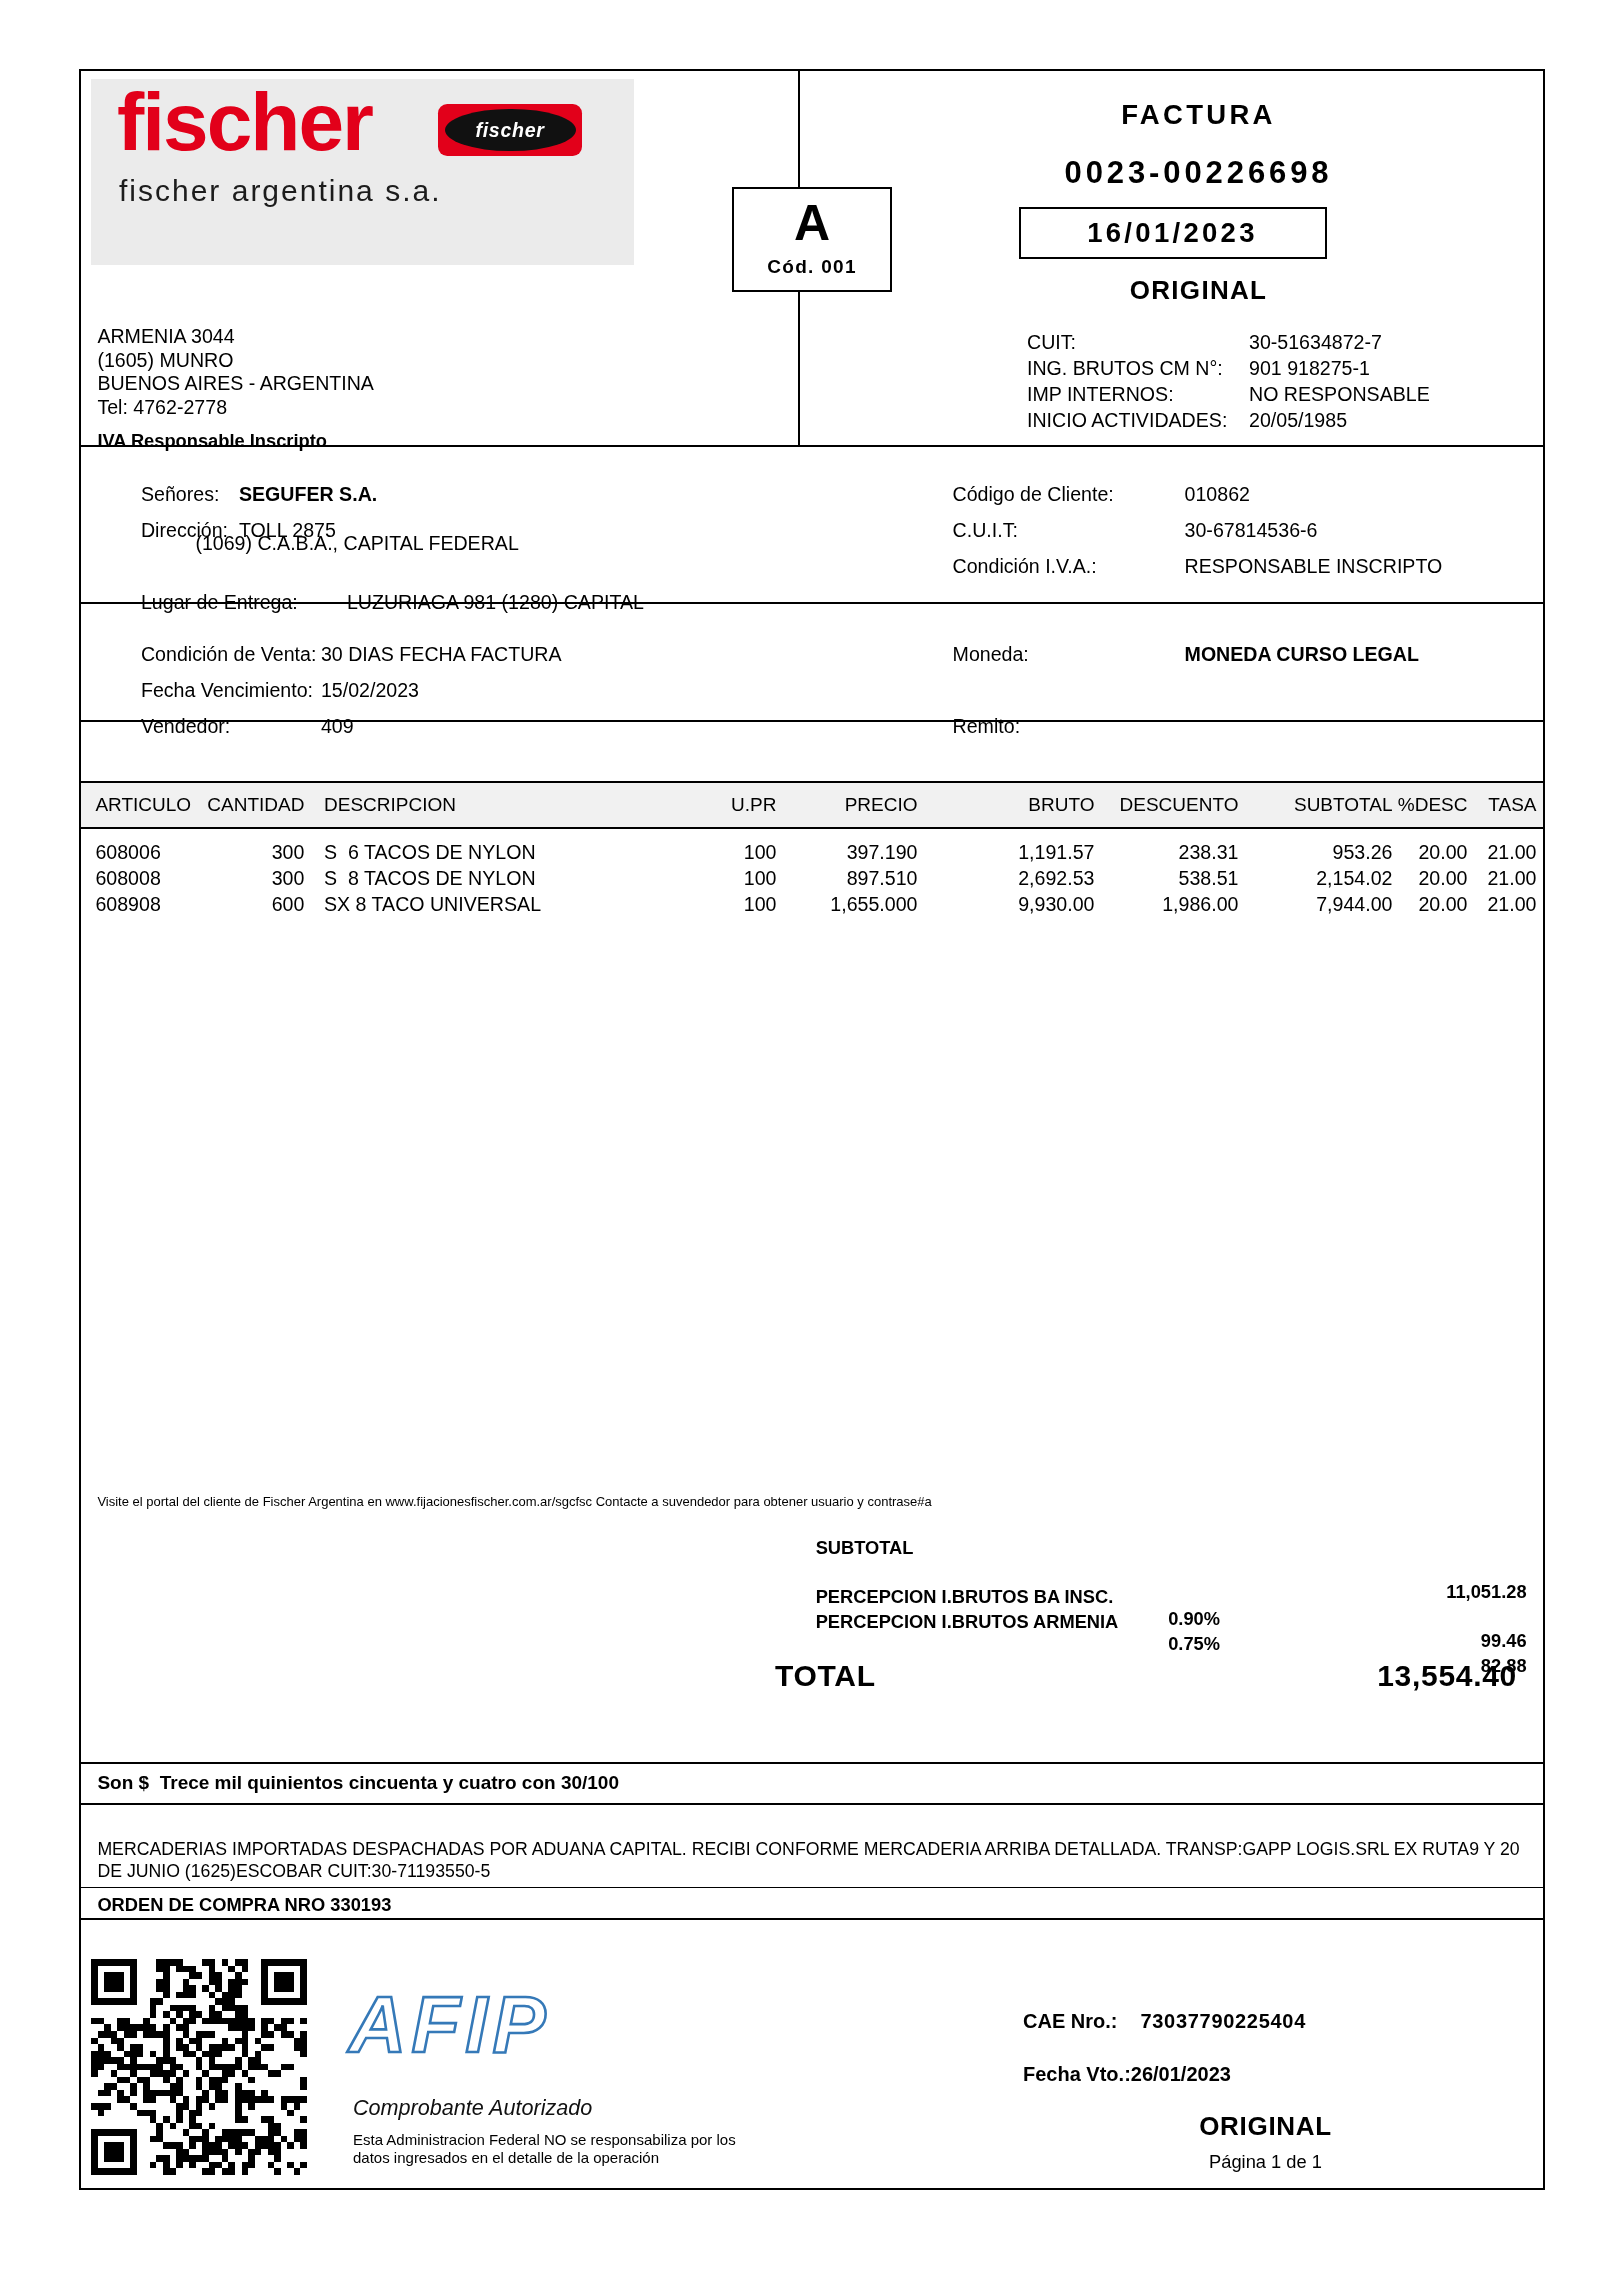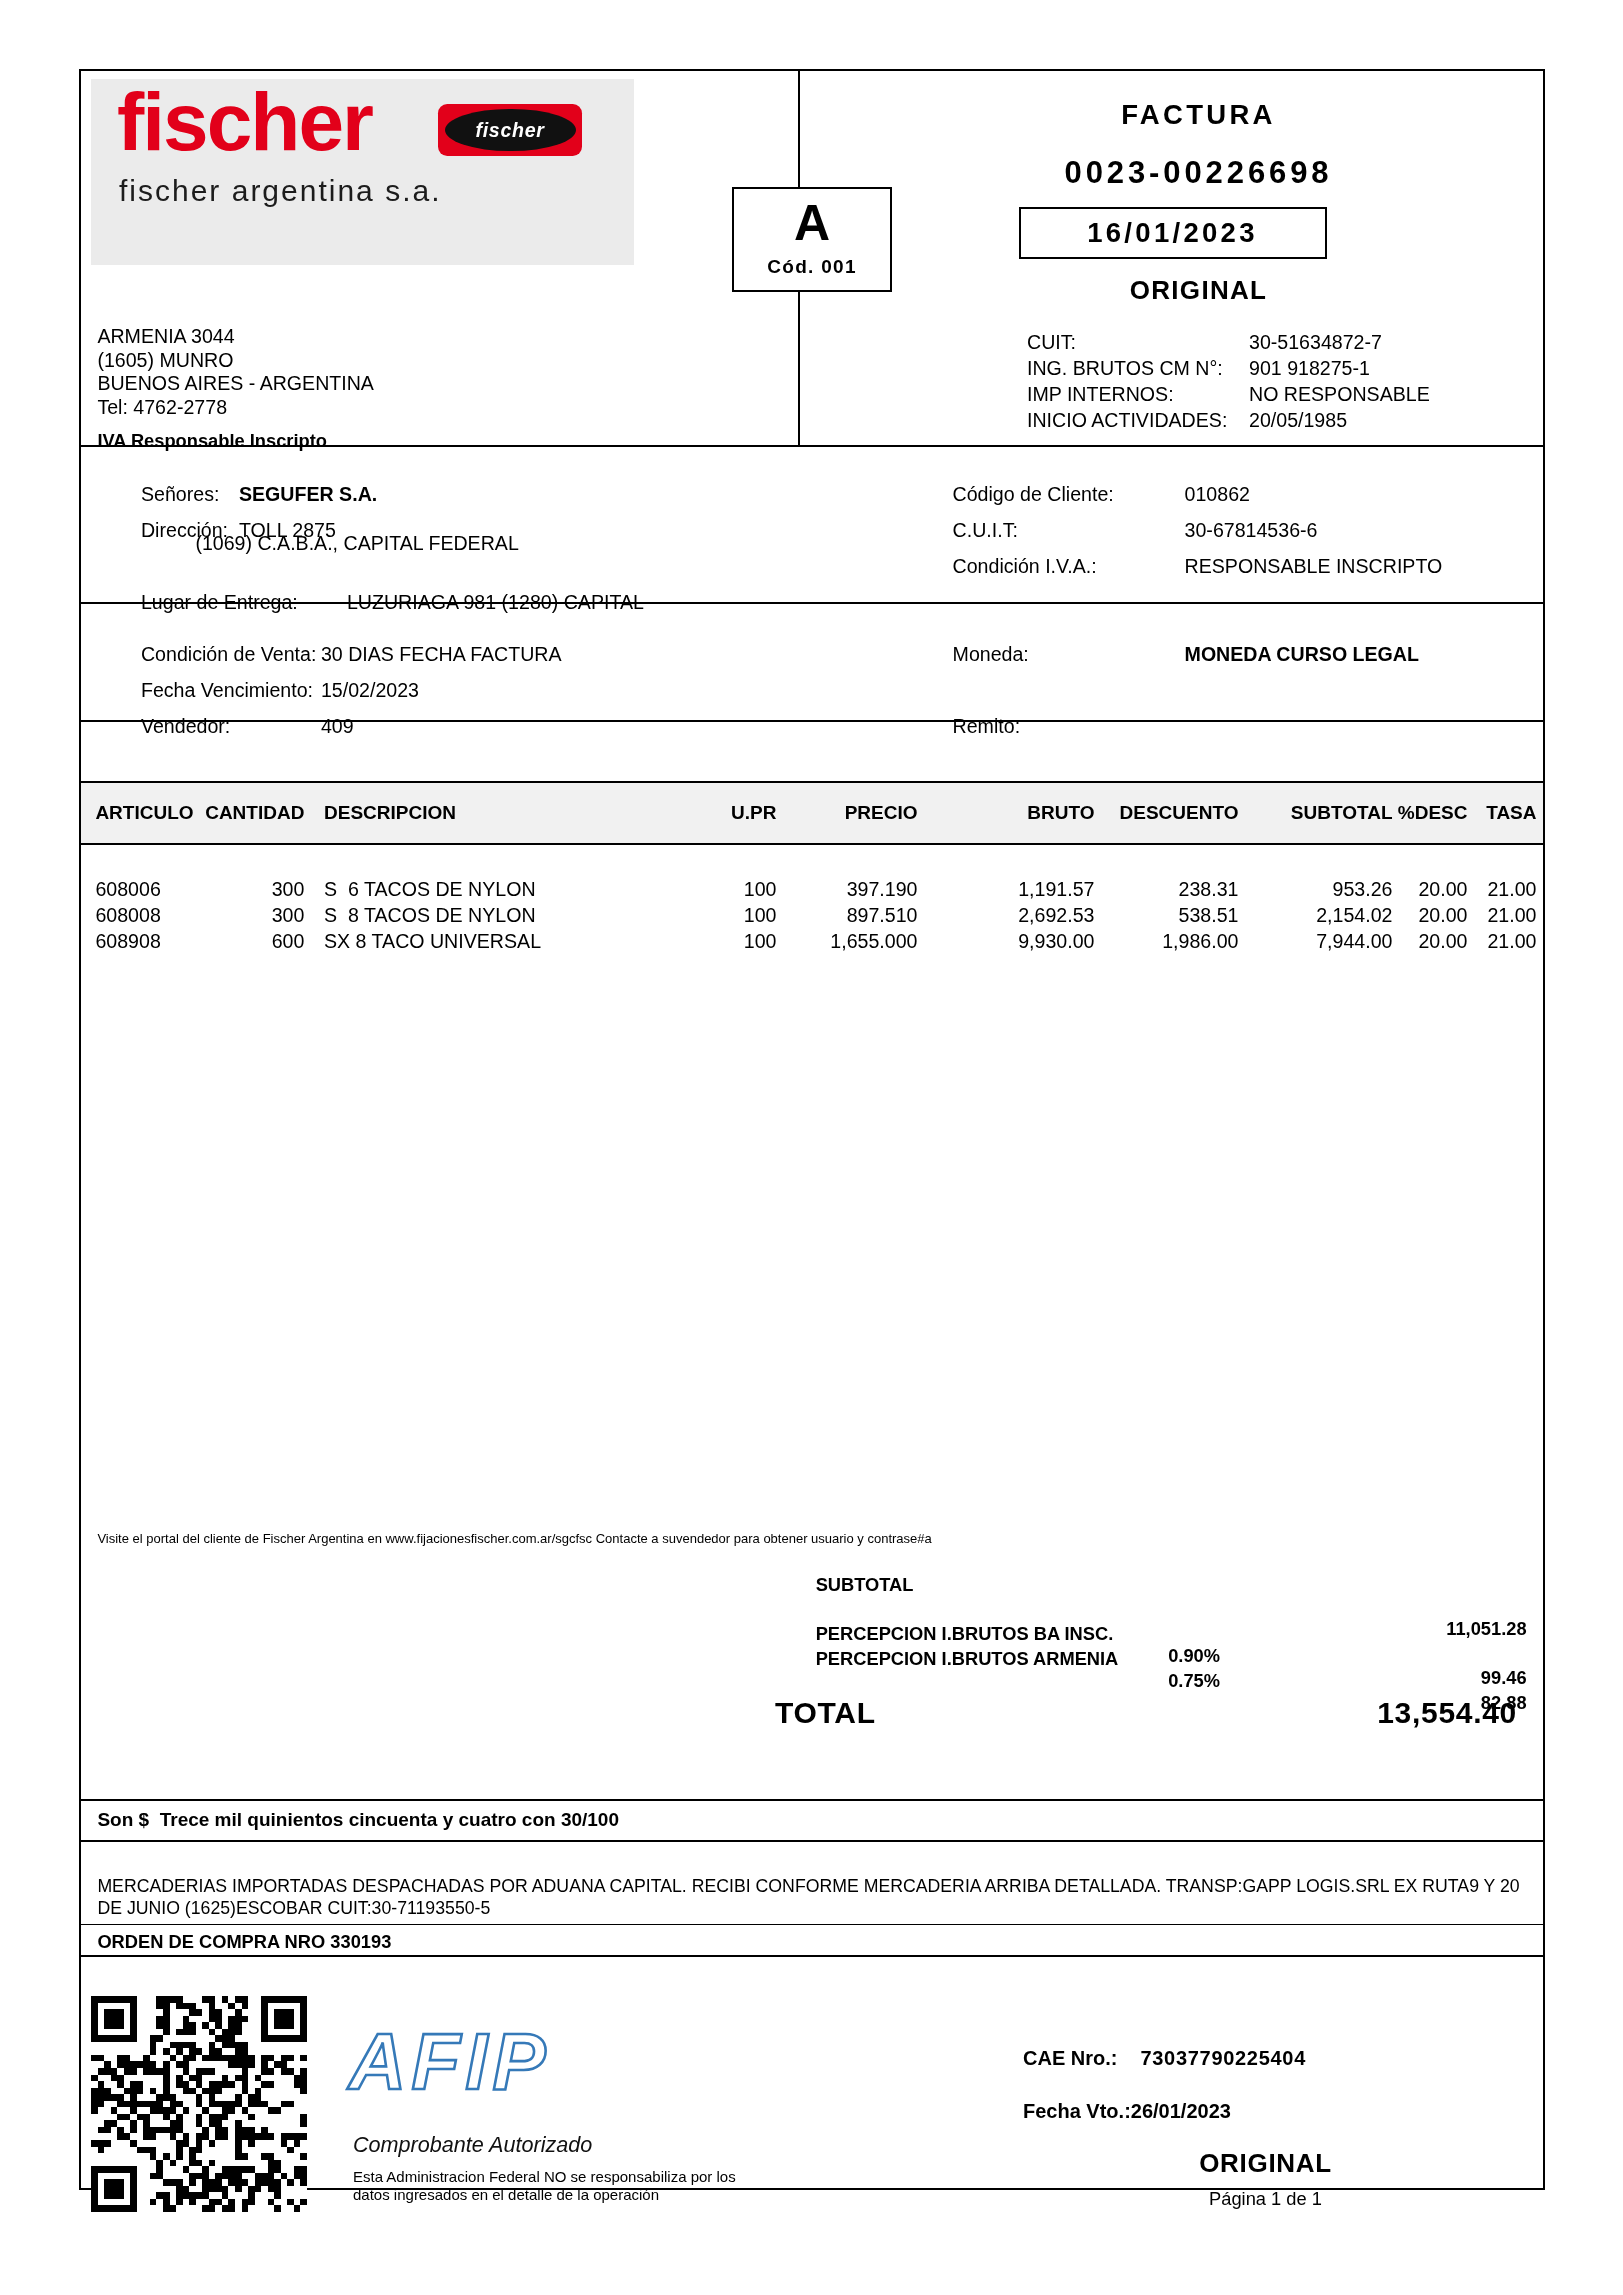--- a/index.html
+++ b/index.html
@@ -41,22 +41,22 @@
   .lab355 { display:inline-block; min-width:232px; }
   .b { font-weight:bold; }
 
   
   .sec-conds { height:118px; border-bottom:2px solid #000; font-size:19.6px; }
   .lab275 { display:inline-block; min-width:180px; }
 
   .sec-gap { height:59px; }
 
   
-  .thead { height:64px; border-top:2px solid #000; border-bottom:2px solid #000; background:#f1f1f1; display:flex; align-items:center; padding:0 6.5px 0 14.4px; font-weight:bold; font-size:19px; }
-  .tbody { height:645px; padding:10.5px 6.5px 0 14.4px; font-size:19.6px; overflow:hidden;margin-top:21px; }
+  .thead { height:48px; border-top:2px solid #000; border-bottom:2px solid #000; background:#f1f1f1; display:flex; align-items:center; padding:0 6.5px 0 14.4px; font-weight:normal; font-size:19px; }
+  .tbody { height:645px; padding:10.5px 6.5px 0 14.4px; font-size:19.6px; overflow:hidden; }
   .trow { display:flex; height:26px; align-items:center; }
   .c-art  { width:98px; white-space:pre; }
   .c-cant { width:111px; text-align:right; white-space:pre; }
   .c-desc { flex:1; padding-left:19.6px; white-space:pre; }
   .c-upr  { width:79px; text-align:right; white-space:pre; }
   .c-precio{ width:141px; text-align:right; white-space:pre; }
   .c-bruto{ width:177px; text-align:right; white-space:pre; }
   .c-desct{ width:144px; text-align:right; white-space:pre; }
   .c-subt { width:154px; text-align:right; white-space:pre; }
   .c-pdesc{ width:75px; text-align:right; white-space:pre; }

